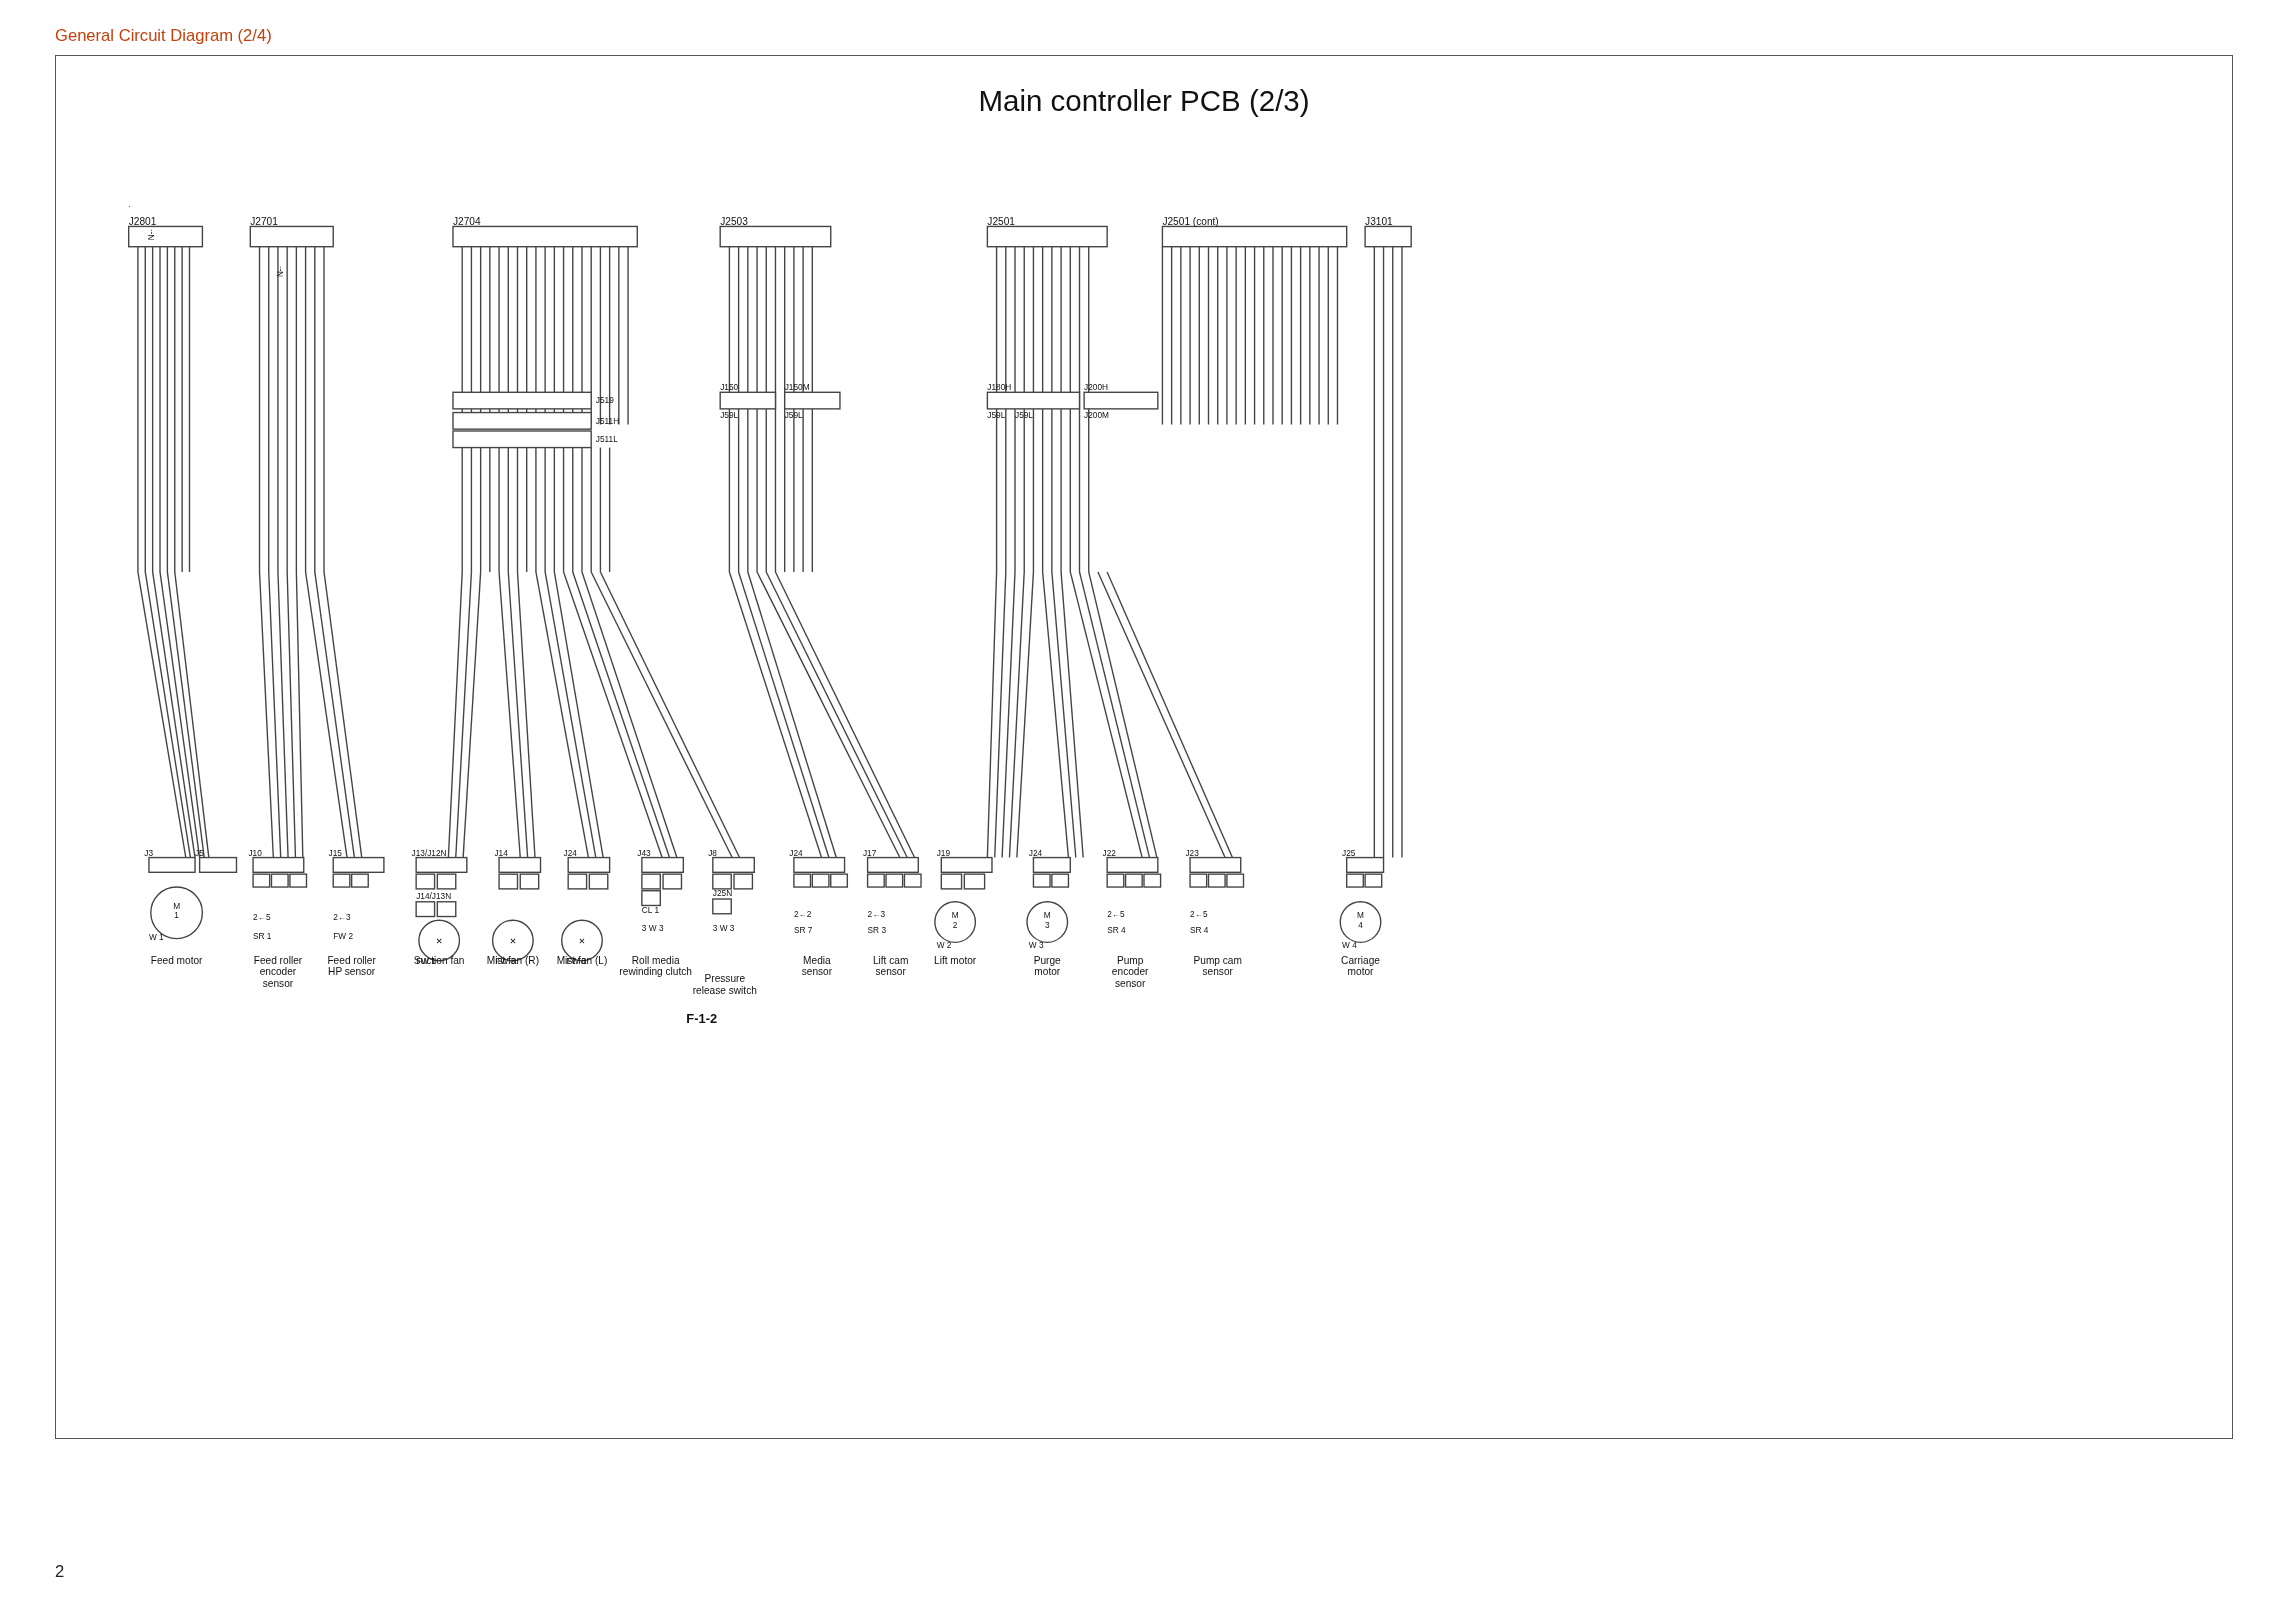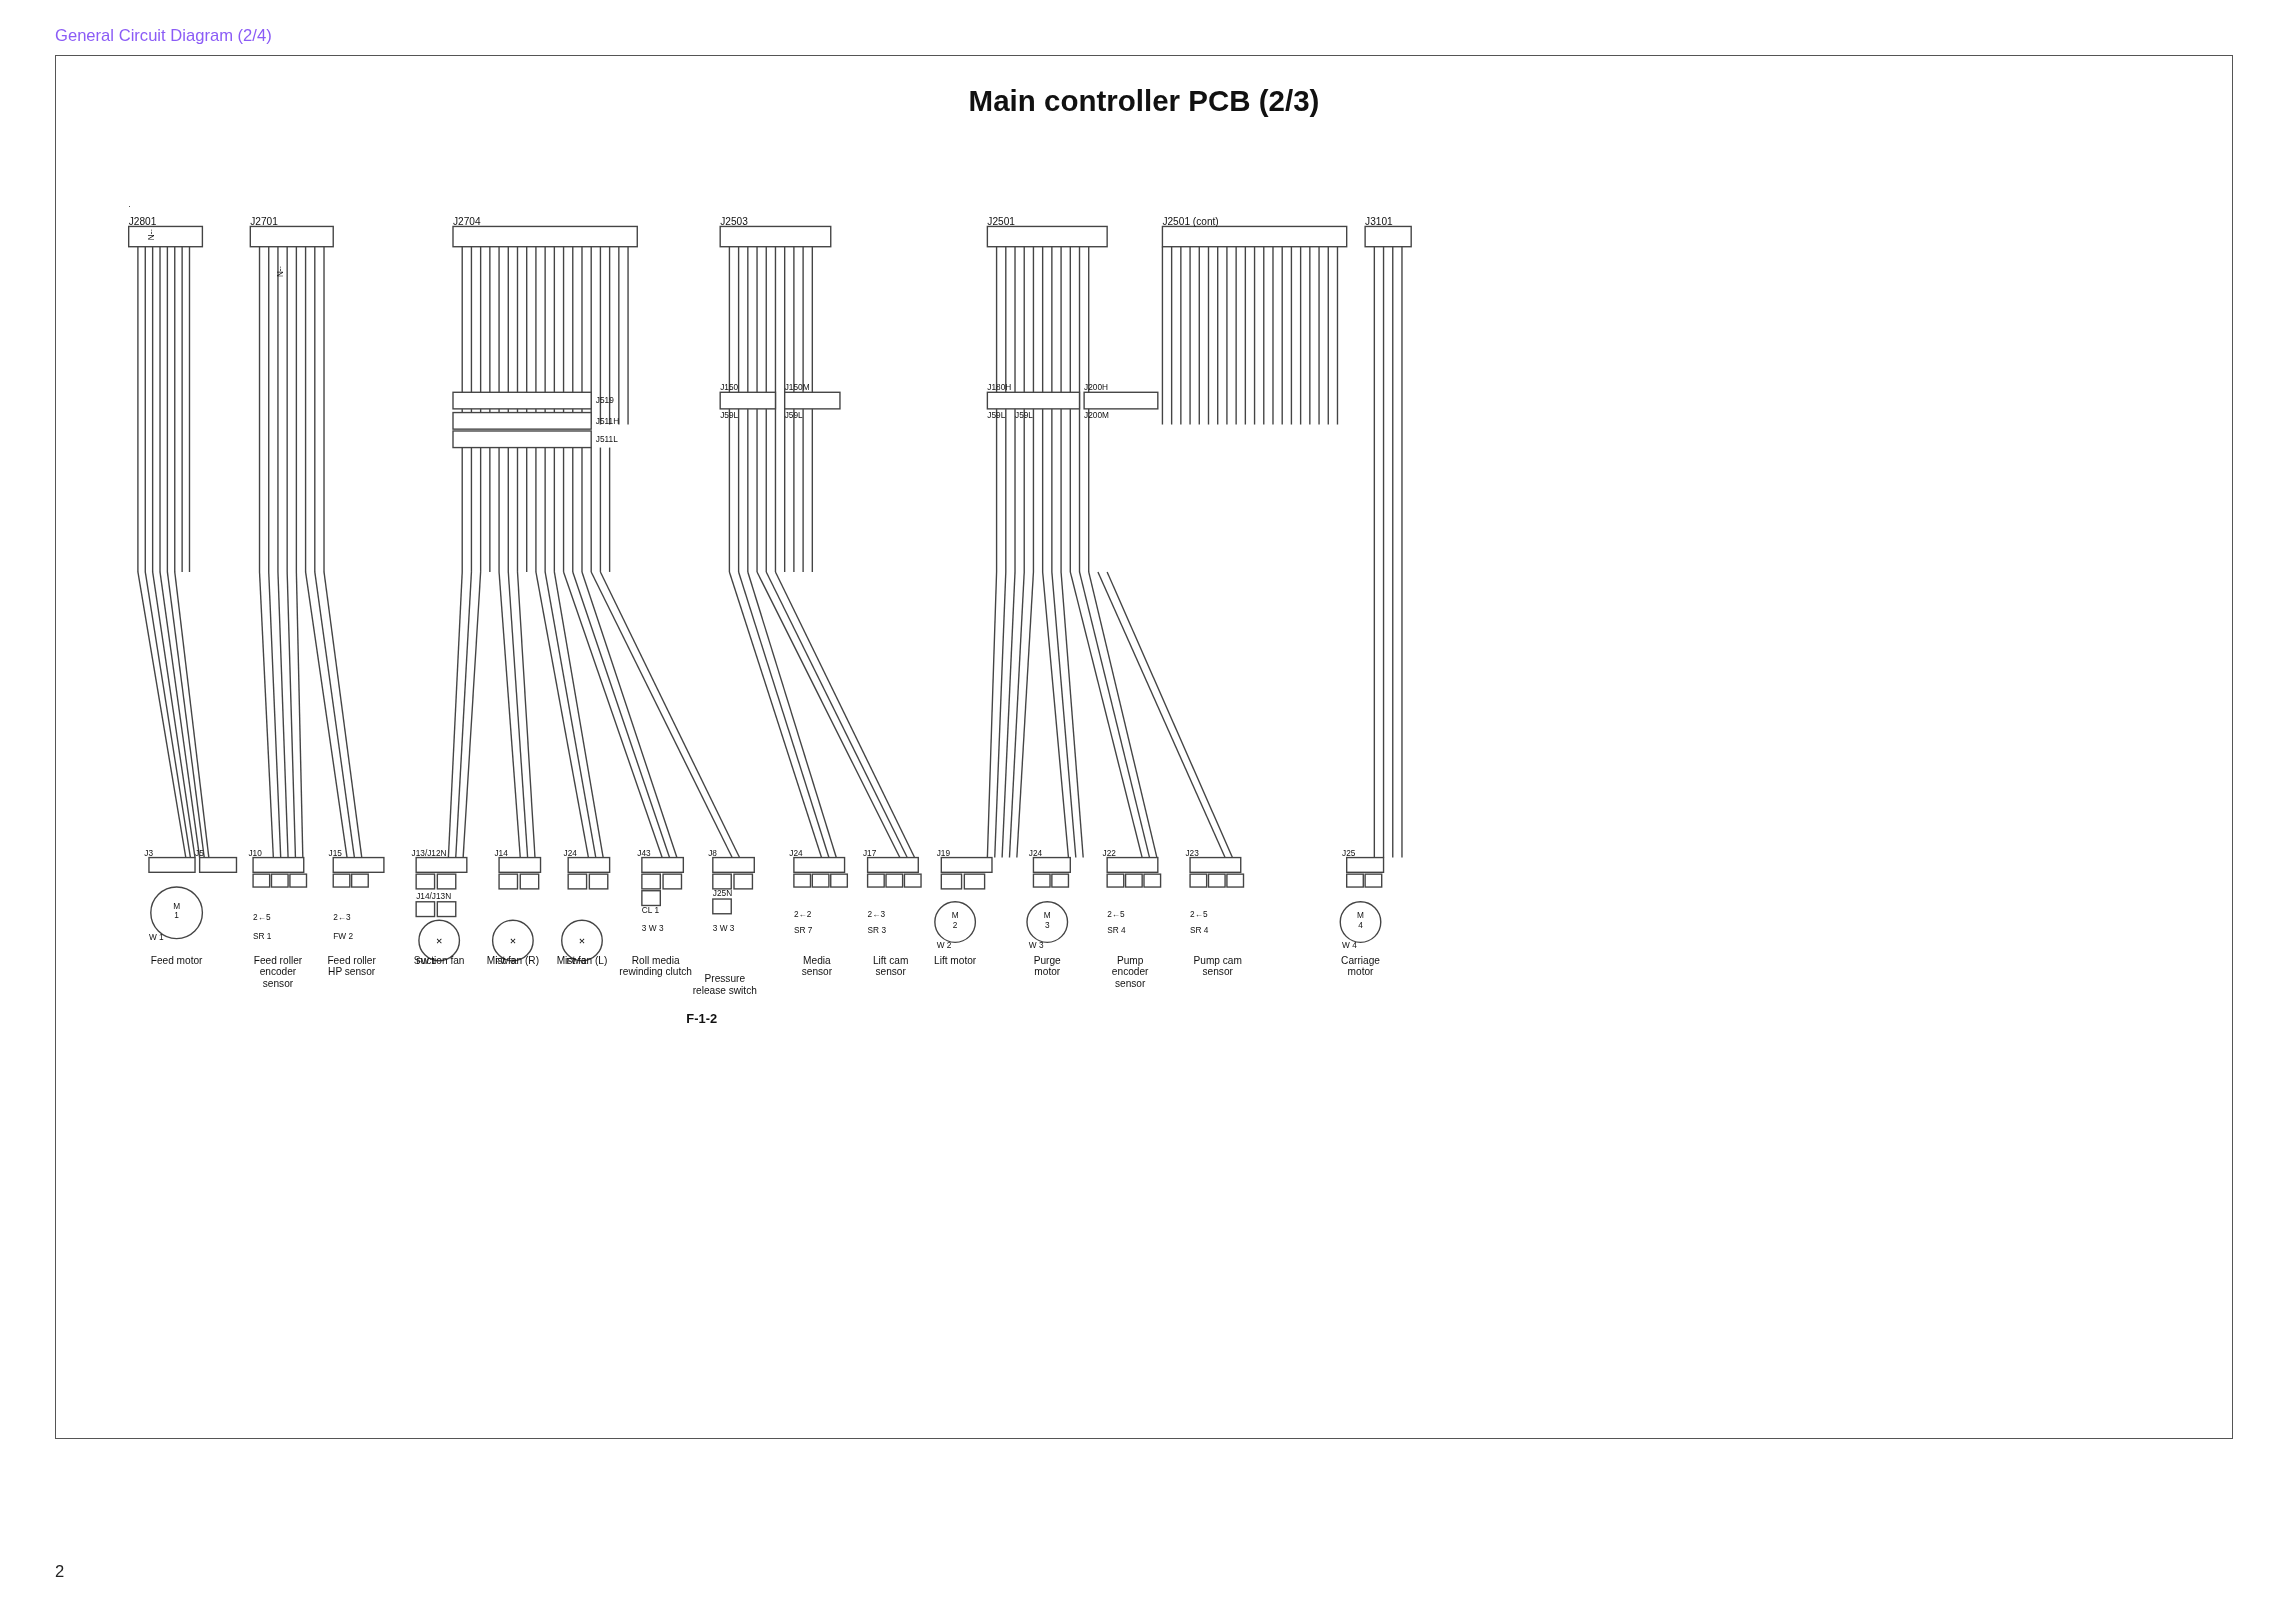--- a/index.html
+++ b/index.html
@@ -9,21 +9,21 @@
       width: 2290px;
       height: 1619px;
       position: relative;
       overflow: hidden;
     }
     .page-title {
       position: absolute;
       top: 26px;
       left: 55px;
       font-size: 16.6px;
-      color: #8b5cf6;
+      color: #c2410c;
     }
     .page-number {
       position: absolute;
       bottom: 37px;
       left: 55px;
       font-size: 16.6px;
       color: #222;
     }
     .diagram-border {
       position: absolute;
@@ -33,21 +33,21 @@
       height: 1384px;
       border: 1.8px solid #555;
       background: #fff;
     }
     .main-title {
       position: absolute;
       top: 28px;
       left: 50%;
       transform: translateX(-50%);
       font-size: 29.5px;
-      font-weight: bold;
+      font-weight: normal;
       color: #111;
       white-space: nowrap;
     }
     
     .diagram-svg {
       position: absolute;
       top: 0;
       left: 0;
       width: 100%;
       height: 100%;

